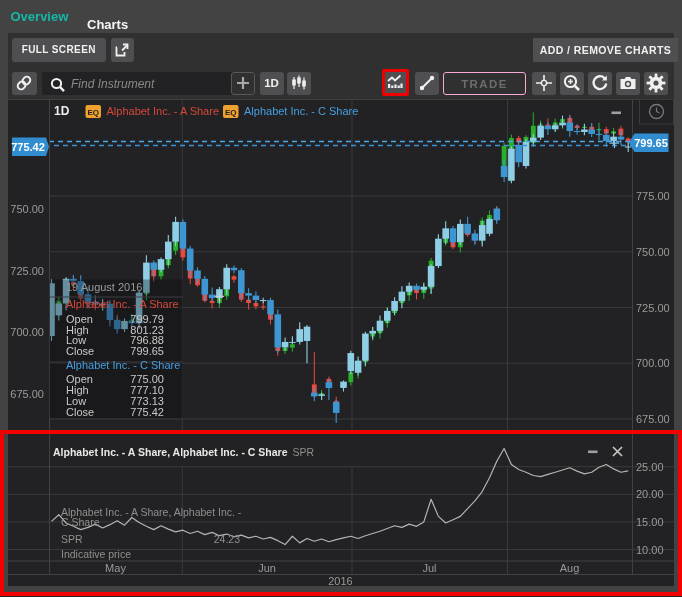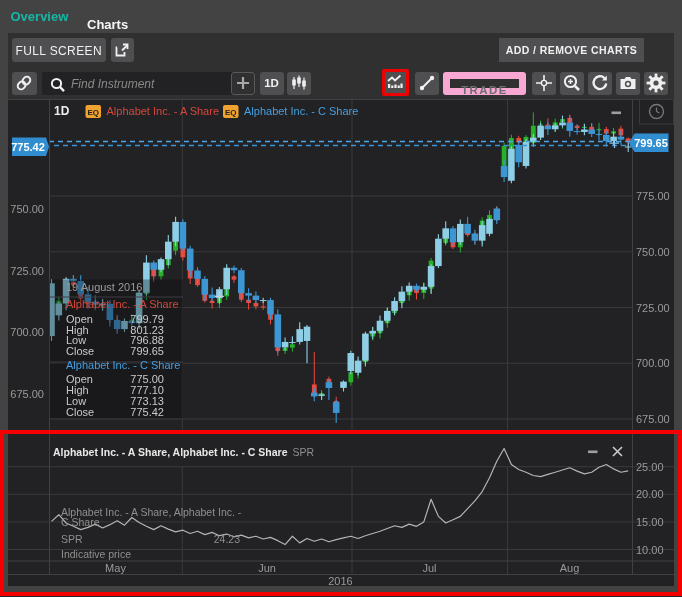--- a/index.html
+++ b/index.html
@@ -1,29 +1,29 @@
 <!DOCTYPE html>
 <html><head><meta charset="utf-8"><style>
 html,body{margin:0;padding:0}
 body{width:682px;height:597px;background:#434344;font-family:"Liberation Sans",sans-serif;position:relative;overflow:hidden}
 </style></head><body>
 <span style="position:absolute;left:10.5px;top:9px;font-size:13px;font-weight:bold;color:#14b8a6">Overview</span>
 <span style="position:absolute;left:87px;top:17px;font-size:13px;font-weight:bold;color:#f5f5f5">Charts</span>
 <div style="position:absolute;left:8px;top:33px;width:666px;height:396.5px;background:#303031"></div>
 <div style="position:absolute;left:12px;top:38px;width:93.5px;height:23.5px;background:#4f4f51;border-radius:3px;">
-    <span style="position:absolute;width:100%;text-align:center;top:6px;font-size:12px;font-weight:normal;color:#f0f0f0;letter-spacing:0.4px">FULL SCREEN</span>
+    <span style="position:absolute;width:100%;text-align:center;top:6px;font-size:10px;font-weight:bold;color:#f0f0f0;letter-spacing:0.4px">FULL SCREEN</span>
   </div>
 <div style="position:absolute;left:110.5px;top:38px;width:23.5px;height:23.5px;background:#4f4f51;border-radius:3px;">
     <svg width="16" height="16" viewBox="0 0 16 16" style="position:absolute;left:50%;top:50%;transform:translate(-50%,-50%)">
       <path d="M3 5.5 H2.5 V13.5 H10.5 V10" fill="none" stroke="#f0f0f0" stroke-width="1.8"></path>
       <path d="M8 8.5 L13.5 3" stroke="#f0f0f0" stroke-width="1.8"></path>
       <path d="M9 2.5 h4.5 v4.5" fill="none" stroke="#f0f0f0" stroke-width="1.8"></path>
     </svg>
   </div>
-<div style="position:absolute;left:499px;top:37.5px;width:145px;height:24px;background:#4f4f51;border-radius:0;">
+<div style="position:absolute;left:533px;top:37.5px;width:145px;height:24px;background:#4f4f51;border-radius:0;">
     <span style="position:absolute;width:100%;text-align:center;top:6px;font-size:10.5px;font-weight:bold;color:#f0f0f0;letter-spacing:0.4px">ADD / REMOVE CHARTS</span>
   </div>
 <div style="position:absolute;left:12px;top:71.5px;width:24.5px;height:23.5px;background:#4f4f51;border-radius:3px;">
     <svg width="18" height="18" viewBox="0 0 18 18" style="position:absolute;left:50%;top:50%;transform:translate(-50%,-50%)">
       <g transform="rotate(45 9 9)">
         <rect x="5.6" y="1.5" width="6.8" height="8.2" rx="3.4" fill="none" stroke="#f0f0f0" stroke-width="1.9"></rect>
         <rect x="5.6" y="8.3" width="6.8" height="8.2" rx="3.4" fill="none" stroke="#f0f0f0" stroke-width="1.9"></rect>
       </g>
     </svg>
   </div>
@@ -68,21 +68,21 @@
       </g>
     </svg>
   </div>
 <div style="position:absolute;left:414.5px;top:71.5px;width:24.5px;height:23px;background:#4f4f51;border-radius:3px;">
     <svg width="18" height="18" viewBox="0 0 18 18" style="position:absolute;left:50%;top:50%;transform:translate(-50%,-50%)">
       <line x1="4" y1="14" x2="14" y2="4" stroke="#f0f0f0" stroke-width="2"></line>
       <circle cx="4" cy="14" r="2.2" fill="#f0f0f0"></circle>
       <circle cx="14" cy="4" r="2.2" fill="#f0f0f0"></circle>
     </svg>
   </div>
-<div style="position:absolute;left:443px;top:71.5px;width:83px;height:23px;background:#303031;border-radius:3px;border:7px solid #f9a8d4;box-sizing:border-box;">
+<div style="position:absolute;left:443px;top:71.5px;width:83px;height:23px;background:#303031;border-radius:3px;border:1px solid #f9a8d4;box-sizing:border-box;">
     <span style="position:absolute;width:100%;text-align:center;top:5px;font-size:11.5px;font-weight:bold;color:#6d6d70;letter-spacing:1.4px">TRADE</span>
   </div>
 <div style="position:absolute;left:532px;top:71.5px;width:24px;height:23.5px;background:#4f4f51;border-radius:3px;">
     <svg width="20" height="20" viewBox="0 0 20 20" style="position:absolute;left:50%;top:50%;transform:translate(-50%,-50%)">
       <path d="M10 2 V18 M2 10 H18" stroke="#f0f0f0" stroke-width="1.6"></path>
       <circle cx="10" cy="10" r="2.6" fill="#4f4f51" stroke="#f0f0f0" stroke-width="1.4"></circle>
     </svg>
   </div>
 <div style="position:absolute;left:560px;top:71.5px;width:24px;height:23.5px;background:#4f4f51;border-radius:3px;">
     <svg width="20" height="20" viewBox="0 0 20 20" style="position:absolute;left:50%;top:50%;transform:translate(-50%,-50%)">

